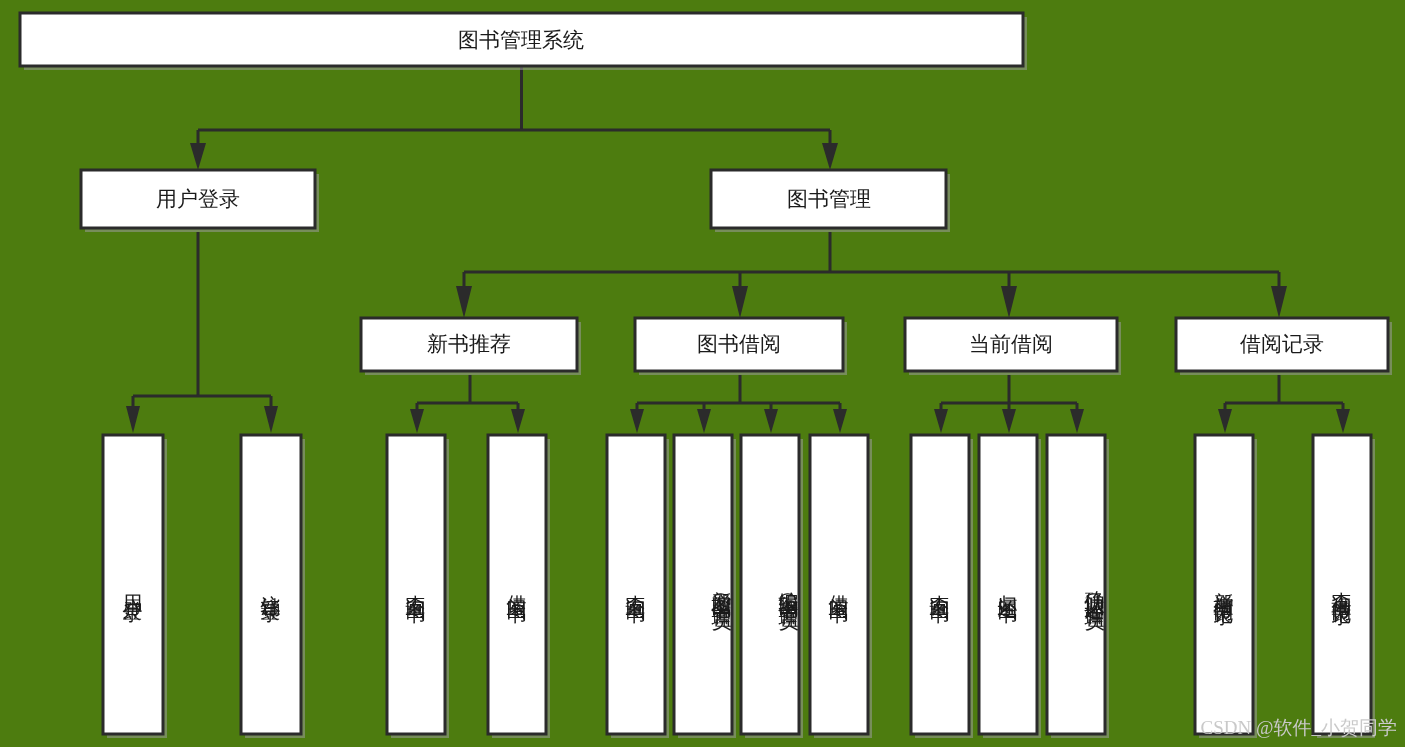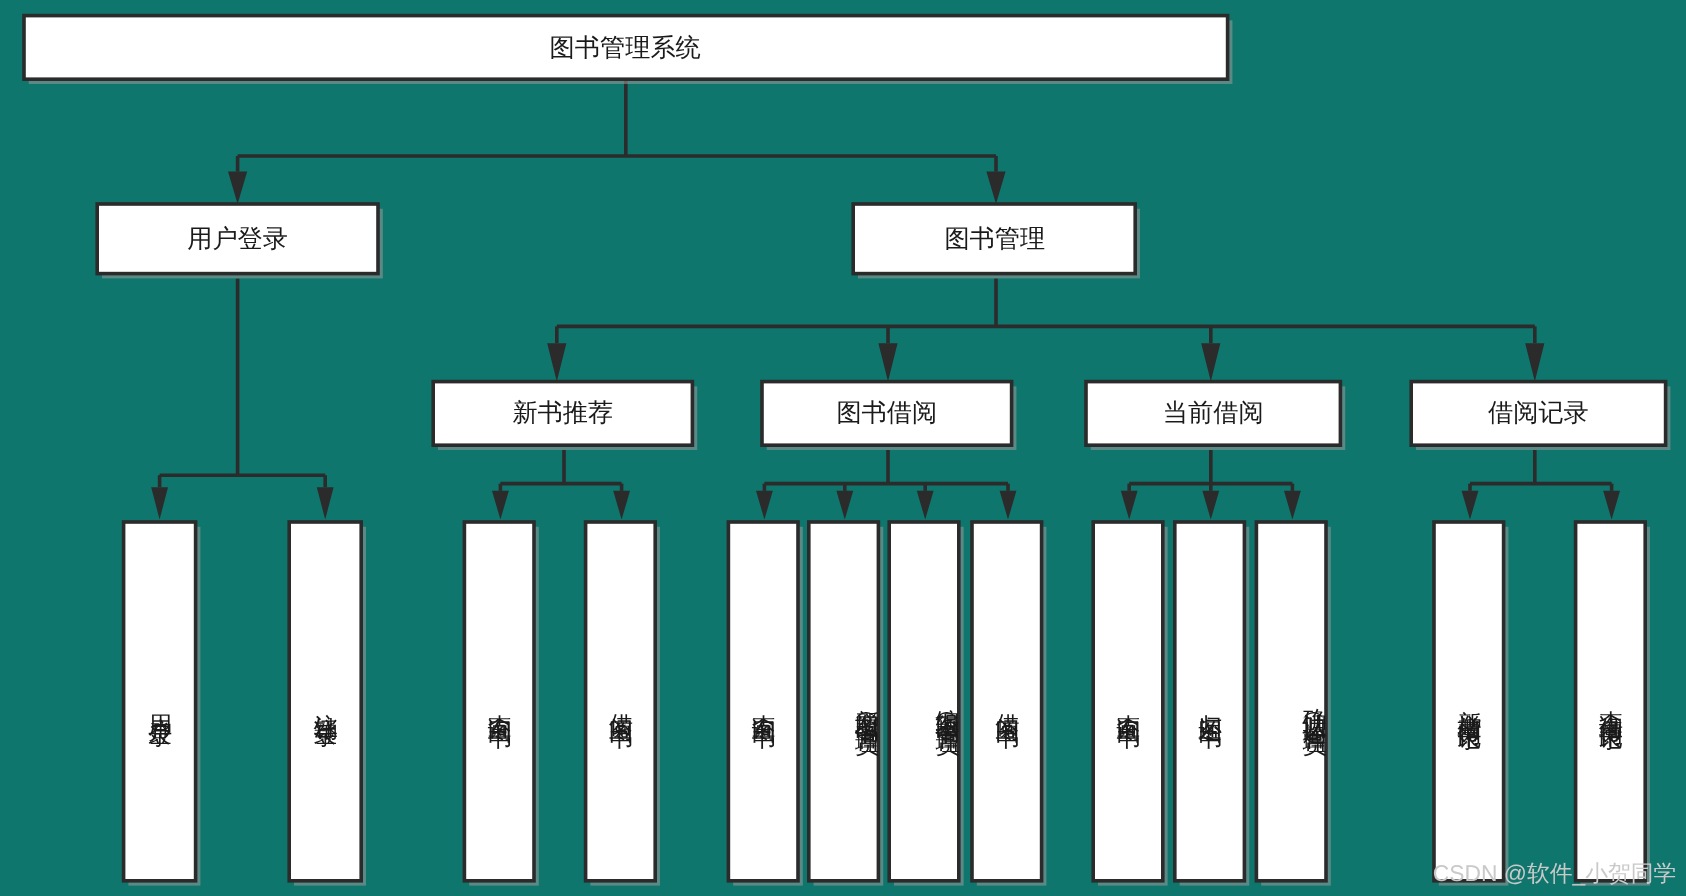--- a/index.html
+++ b/index.html
@@ -11,21 +11,21 @@
   body {
     width: 1405px;
     height: 747px;
     font-family: "Liberation Sans", "DejaVu Sans", sans-serif;
     overflow: hidden;
   }
   #diagram-root {
     position: relative;
     width: 1405px;
     height: 747px;
-    background: #0f766e;
+    background: #4d7c0f;
   }
   svg#tree-svg {
     position: absolute;
     top: 0;
     left: 0;
     width: 1405px;
     height: 747px;
     display: block;
   }
   .node-rect {
@@ -68,21 +68,21 @@
     white-space: nowrap;
     pointer-events: none;
   }
   .leaf-label.center-align {
     align-items: center;
   }
   .watermark {
     position: absolute;
     right: 8px;
     bottom: 6px;
-    font-family: Liberation Sans, sans-serif;
+    font-family: Liberation Serif, serif;
     font-size: 19px;
     color: #c9c9c9;
     white-space: nowrap;
     user-select: none;
   }
 </style>
 </head>
 <body>
 
 <div id="diagram-root">

